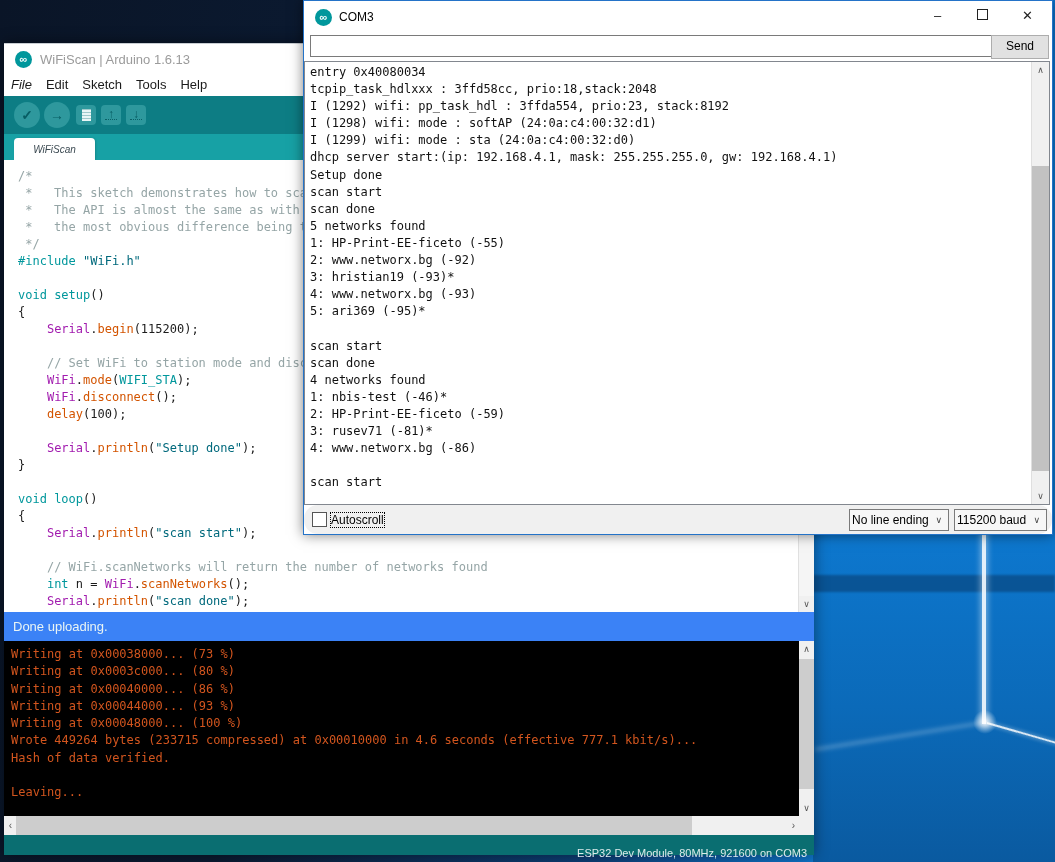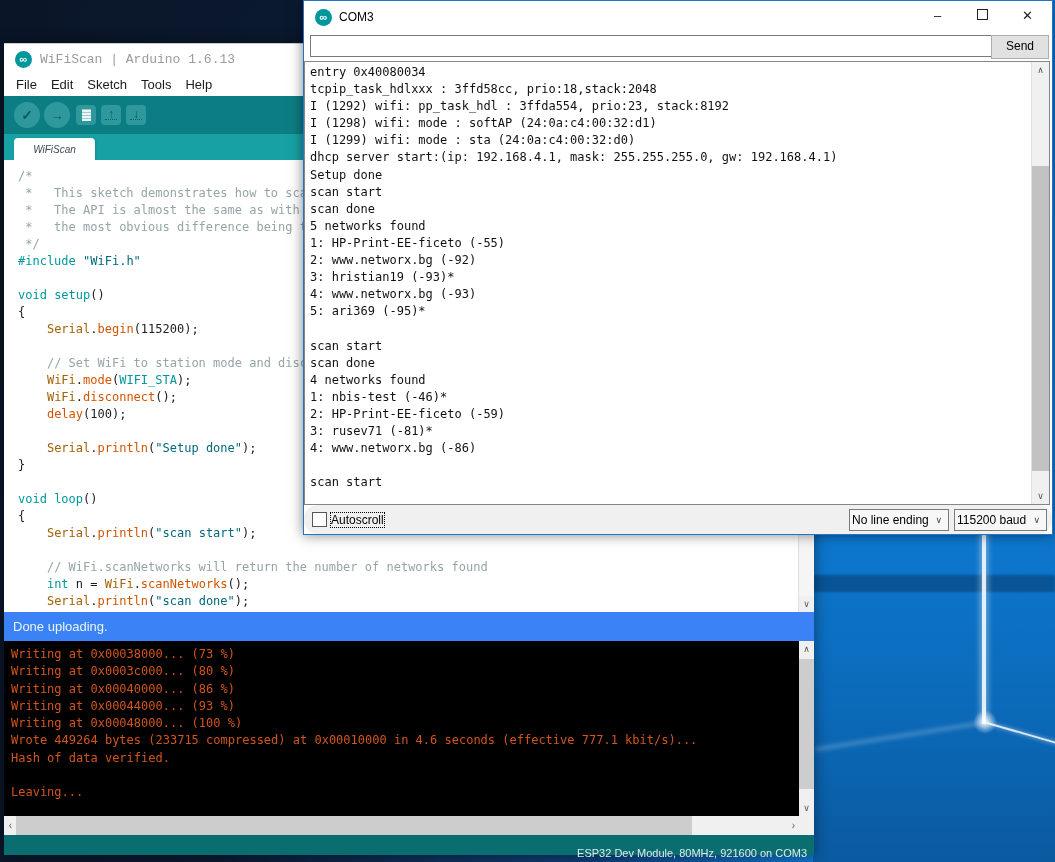--- a/index.html
+++ b/index.html
@@ -15,42 +15,42 @@
   .dk-vline{position:absolute;left:169px;top:528px;width:4px;height:196px;background:rgba(250,253,255,.9);box-shadow:0 0 7px rgba(255,255,255,.8);}
   .dk-spot{position:absolute;left:160px;top:710px;width:24px;height:24px;background:radial-gradient(circle,rgba(255,255,255,.95) 0%,rgba(255,255,255,0) 70%);}
   .dk-beam-r{position:absolute;left:174px;top:722px;width:80px;height:2px;background:rgba(255,255,255,.85);transform-origin:left center;transform:rotate(16deg);box-shadow:0 0 4px rgba(255,255,255,.6);}
   .dk-beam-l{position:absolute;left:0;top:721px;width:172px;height:3px;background:rgba(255,255,255,.30);transform-origin:right center;transform:rotate(-9deg);filter:blur(2px);}
 
   
   .ide{position:absolute;left:4px;top:43px;width:810px;height:812px;z-index:1;background:#fff;box-shadow:0 0 14px rgba(0,0,0,.45);}
   .ide-titlebar{position:absolute;left:0;top:0;width:100%;height:31px;background:#fff;border-top:1px solid #c8cdd2;}
   .ide-app-icon{position:absolute;left:11px;top:7px;width:17px;height:17px;border-radius:50%;background:#00979c;color:#fff;
     font-size:11px;font-weight:bold;text-align:center;line-height:16px;}
-  .ide-title{position:absolute;left:36px;top:8px;font-size:13px;color:#9b9b9b;font-family:Liberation Mono, monospace;}
+  .ide-title{position:absolute;left:36px;top:8px;font-size:13px;color:#9b9b9b;}
   .ide-menubar{position:absolute;left:0;top:31px;width:100%;height:22px;background:#fff;}
   .menu-item{display:inline-block;font-size:13px;color:#1b1b1b;padding:3px 7px 0 7px;}
-  .ide-menubar .menu-item:first-child{margin-left:5px;}
+  .ide-menubar .menu-item:first-child{font-style:italic;}
   .ide-toolbar{position:absolute;left:0;top:53px;width:100%;height:38px;background:#0d7d84;}
   .tb-circle{position:absolute;top:6px;width:26px;height:26px;border-radius:50%;background:#2e989d;color:#075d63;
     text-align:center;line-height:26px;font-size:14px;font-weight:bold;}
   .tb-square{position:absolute;top:9px;width:20px;height:20px;border-radius:4px;background:#2e989d;color:#075d63;
     text-align:center;line-height:19px;font-size:12px;font-weight:bold;}
   .tb-square .dotted{display:block;margin:-5px auto 0 auto;width:12px;border-bottom:1px dotted #0a6066;}
   .tb-doc{display:inline-block;width:9px;height:12px;margin-top:4px;background:#e9f6f6;
     background-image:linear-gradient(#9fc9cb 1px,transparent 1px);background-size:100% 3px;background-position:0 3px;}
   .ide-tabbar{position:absolute;left:0;top:91px;width:100%;height:26px;background:#17a1a5;}
   .ide-tab{position:absolute;left:10px;top:4px;width:81px;height:22px;background:#fff;border-radius:4px 4px 0 0;
     text-align:center;font-size:10px;color:#3c4a52;line-height:23px;box-shadow:1px 0 2px rgba(0,0,0,.15);font-style:italic;}
   .ide-code{position:absolute;left:0;top:117px;width:100%;height:452px;background:#fff;overflow:hidden;}
   .code-inner{position:absolute;left:14px;top:8px;font-family:"DejaVu Sans Mono",monospace;font-size:12px;line-height:17px;}
   .cline{white-space:pre;}
   .tok-c{color:#95a5a6;}
   .tok-k{color:#00979c;}
   .tok-f{color:#d35400;}
-  .tok-cl{color:#a16207;}
+  .tok-cl{color:#a21caf;}
   .tok-s{color:#00697c;}
   .tok-p{color:#1c1c1c;}
   .code-vscroll{position:absolute;right:0;top:0;width:15px;height:100%;background:#f5f5f5;border-left:1px solid #e0e0e0;}
   .scroll-arrow{position:absolute;left:0;width:100%;height:16px;text-align:center;font-size:9px;color:#555;line-height:16px;background:#f0f0f0;}
   .ide-status{position:absolute;left:0;top:569px;width:100%;height:29px;background:#3b82f6;}
   .ide-status-text{position:absolute;left:9px;top:7px;font-size:13px;color:#e9f4f4;}
   .ide-console{position:absolute;left:0;top:598px;width:100%;height:175px;background:#000;overflow:hidden;}
   .console-inner{position:absolute;left:7px;top:5px;font-family:"DejaVu Sans Mono",monospace;font-size:12px;line-height:17.25px;color:#d2551e;}
   .kline{white-space:pre;}
   .console-vscroll{position:absolute;right:0;top:0;width:15px;height:100%;background:#f0f0f0;}

